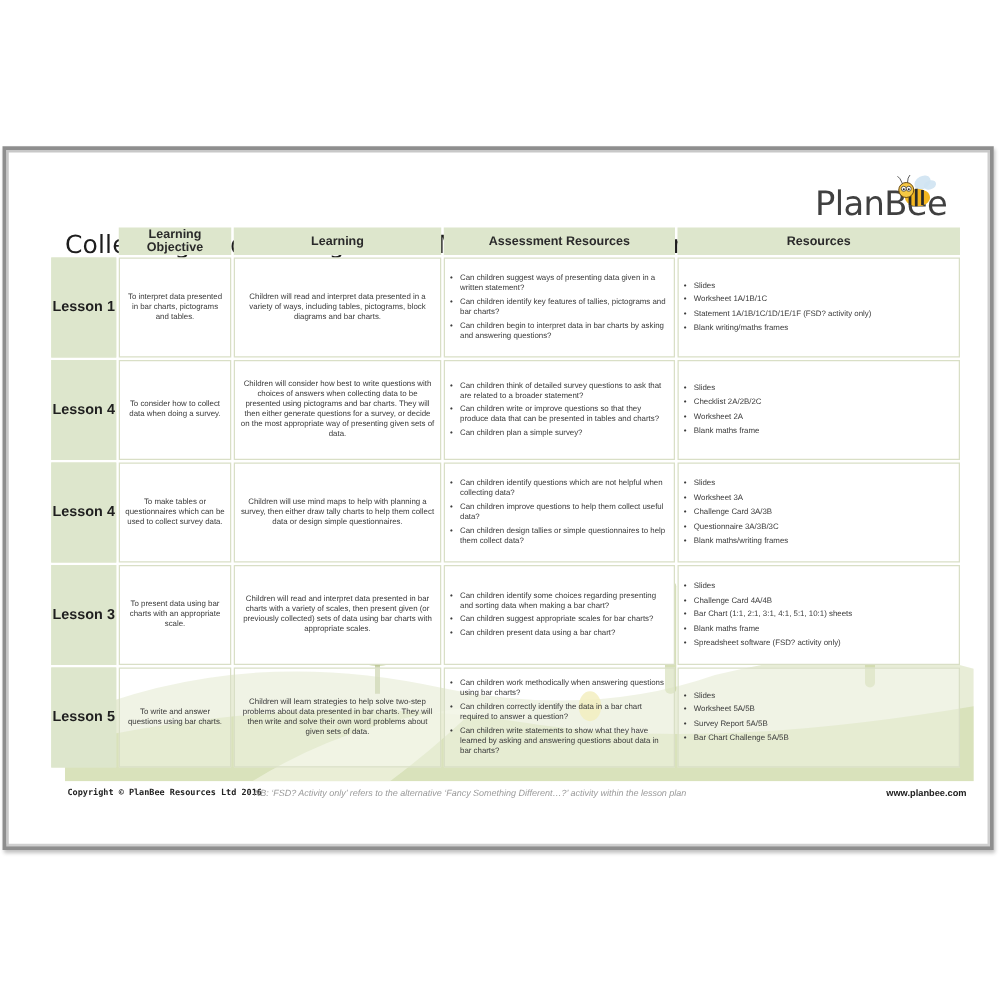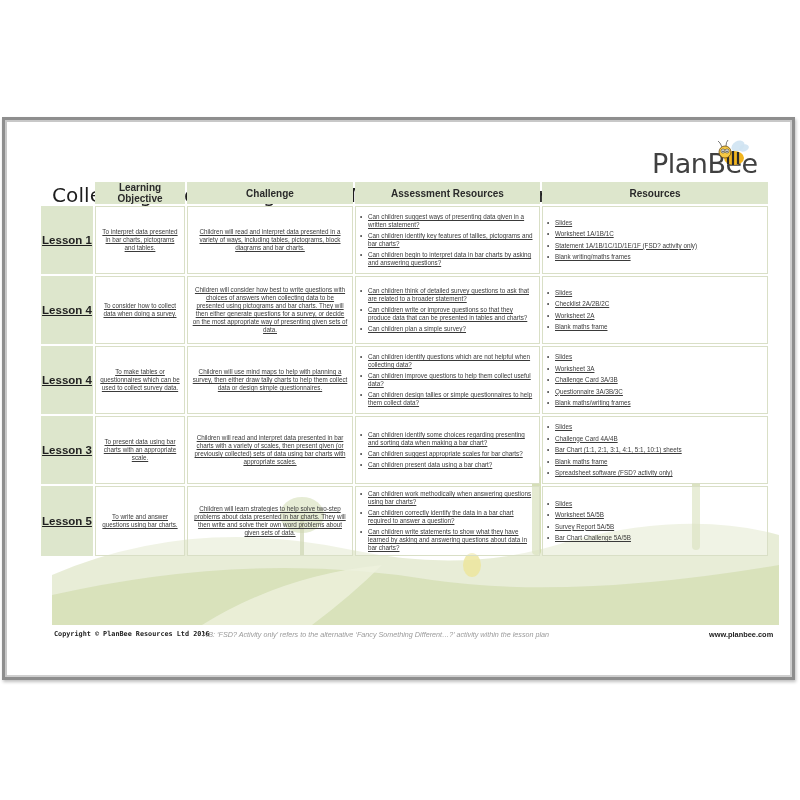--- a/index.html
+++ b/index.html
@@ -31,21 +31,21 @@
       border-collapse: separate; border-spacing: 2px; table-layout: fixed;
     }
     table.plan th {
       background: #dde6cc; color: #2a2a2a; font-size: 10px; font-weight: bold;
       height: 18px; padding: 0; text-align: center;
     }
     table.plan th.blank { background: transparent; }
     table.plan td {
       border: 1px solid #d9dfc6; background: #ffffff; vertical-align: middle;
       font-size: 6.3px; line-height: 8px; color: #3a3a3a; padding: 0 4px;
-      height: 68px; box-sizing: border-box; text-decoration: underline;
+      height: 80px; box-sizing: border-box;
     }
     table.plan td.lesson {
       background: #dde6cc; border-color: #dde6cc; font-size: 11.5px; font-weight: bold; color: #1f1f1f;
       text-align: center; padding: 0;
     }
     td.obj, td.ovr { text-align: center; }
     td.ovr { padding: 0 8px; }
     ul { margin: 0; padding: 0 0 0 8px; list-style: none; }
     ul li { position: relative; margin: 3px 0; }
     ul li::before { content: "•"; position: absolute; left: -8px; top: 0; }
@@ -96,21 +96,21 @@
     <col style="width:52px">
       <col style="width:90px">
       <col style="width:166px">
       <col style="width:185px">
       <col style="width:226px">
   </colgroup>
   <thead>
     <tr>
       <th class="blank"></th>
       <th>Learning Objective</th>
-      <th>Challenge</th>
+      <th>Learning</th>
       <th>Assessment Resources</th>
       <th>Resources</th>
     </tr>
   </thead>
   <tbody>
     <tr>
       <td class="lesson">Lesson 1</td>
       <td class="obj">To interpret data presented in bar charts, pictograms and tables.</td>
       <td class="ovr">Children will read and interpret data presented in a variety of ways, including tables, pictograms, block diagrams and bar charts.</td>
       <td class="q">

